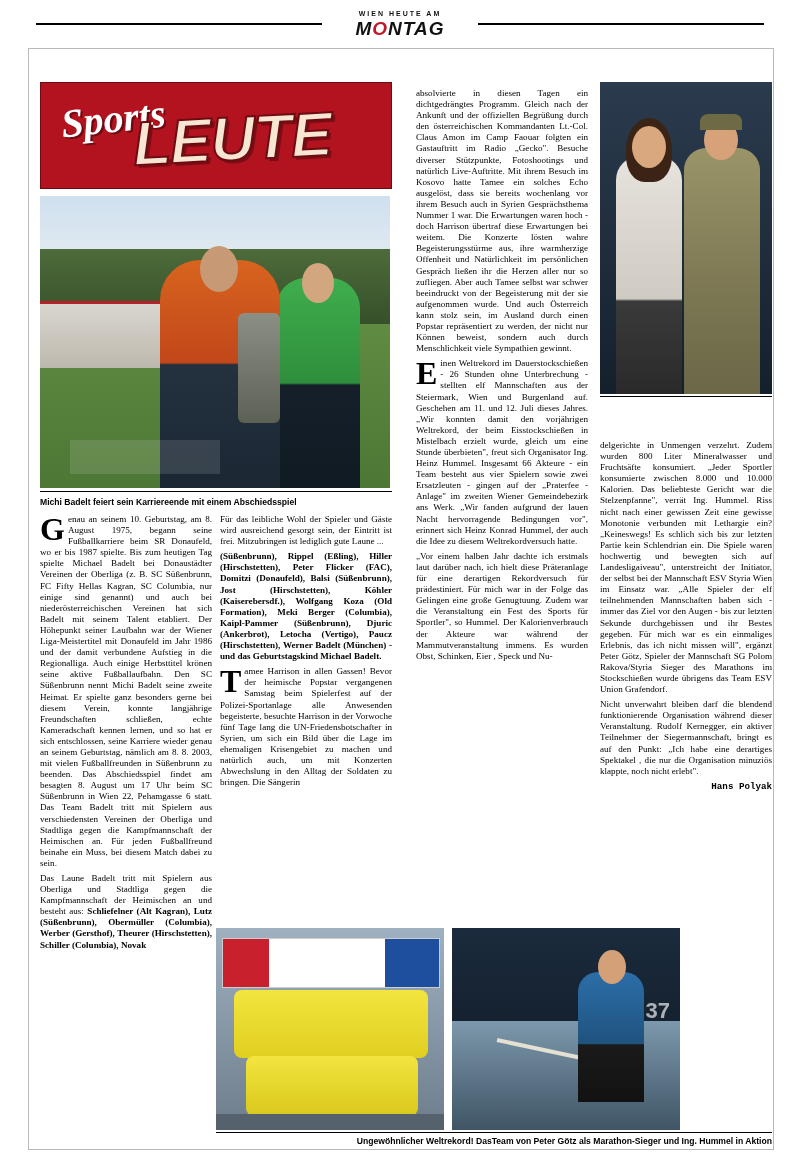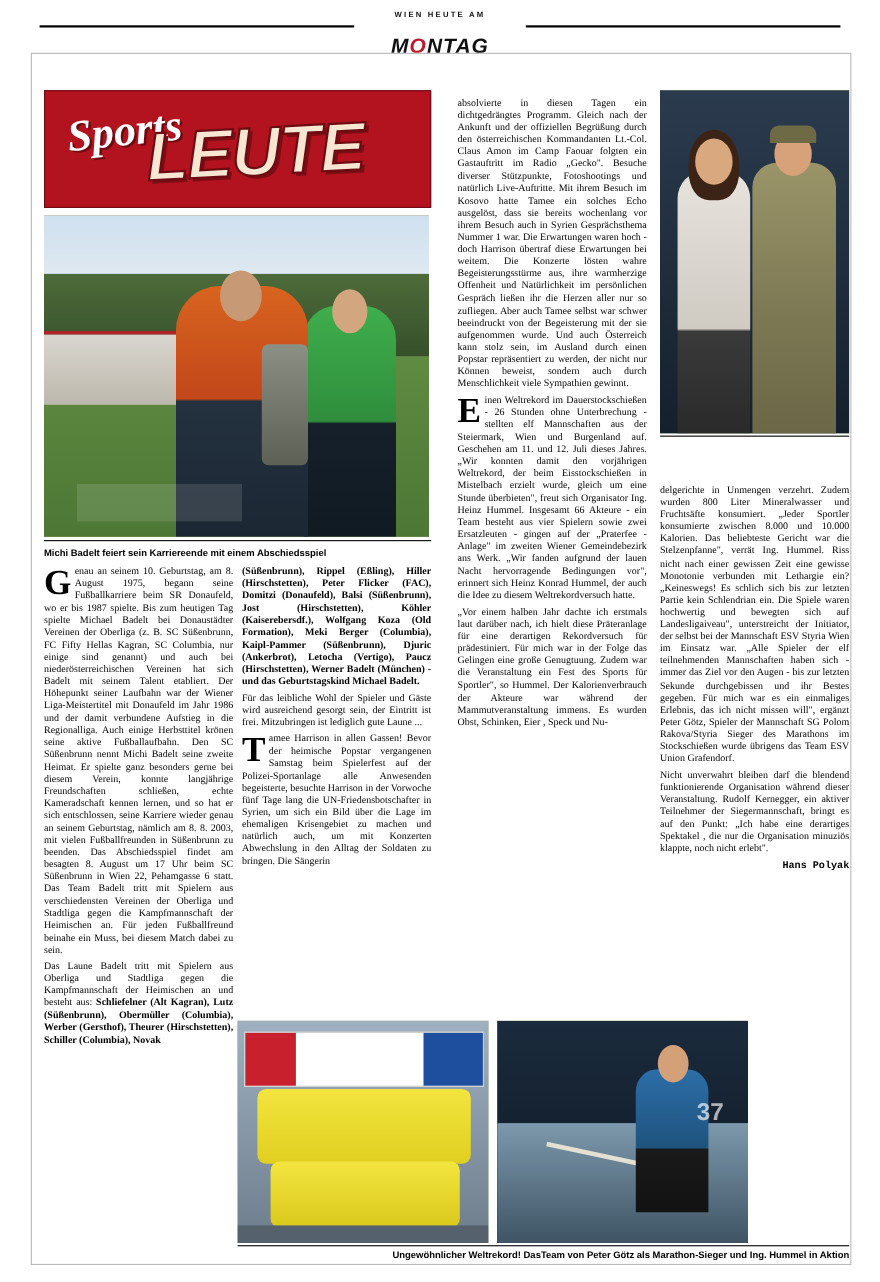--- a/index.html
+++ b/index.html
@@ -47,21 +47,21 @@
     line-height: 9px;
   }
   .masthead-title {
     font-family: "Liberation Sans", sans-serif;
     font-size: 19px;
     font-weight: bold;
     font-style: italic;
     letter-spacing: 1px;
     color: #111;
     line-height: 19px;
-    margin-top: 15px;
+    margin-top: 1px;
   }
   .masthead-title .red { color: #c0182a; }
 
   
   .frame {
     position: absolute;
     left: 28px; top: 48px;
     width: 744px;
     height: 1100px;
     border: 1px solid #b9b9b9;
@@ -230,21 +230,21 @@
   }
   #photo-hall .man-head {
     position: absolute; left: 146px; top: 22px; width: 28px; height: 34px;
     background: #d4a077; border-radius: 50%;
   }
   #photo-hall .stick {
     position: absolute; left: 44px; top: 120px; width: 96px; height: 4px;
     background: #e4e0d2; transform: rotate(12deg);
   }
   #photo-hall .num {
-    position: absolute; right: 22px; top: 70px;
+    position: absolute; right: 10px; top: 70px;
     font-family: "Liberation Sans", sans-serif;
     font-size: 22px; font-weight: bold; color: rgba(255,255,255,0.65);
   }
 
   
   .caption {
     position: absolute;
     font-family: "Liberation Sans", sans-serif;
     font-size: 8.6px;
     font-weight: bold;
@@ -366,22 +366,22 @@
   </div>
   <div class="rule-cap" style="left:216px; top:1132px; width:556px;"></div>
   <div class="caption" id="caption-bottom">Ungewöhnlicher Weltrekord! DasTeam von Peter Götz als Marathon-Sieger und Ing. Hummel in Aktion</div>
 
   <div class="col" id="col1">
     <p><span class="dropcap">G</span><span>enau an seinem 10. Geburtstag, am 8. August 1975, begann seine Fußballkarriere beim SR Donaufeld, wo er bis 1987 spielte. Bis zum heutigen Tag spielte Michael Badelt bei Donaustädter Vereinen der Oberliga (z. B. SC Süßenbrunn, FC Fifty Hellas Kagran, SC Columbia, nur einige sind genannt) und auch bei niederösterreichischen Vereinen hat sich Badelt mit seinem Talent etabliert. Der Höhepunkt seiner Laufbahn war der Wiener Liga-Meistertitel mit Donaufeld im Jahr 1986 und der damit verbundene Aufstieg in die Regionalliga. Auch einige Herbsttitel krönen seine aktive Fußballaufbahn. Den SC Süßenbrunn nennt Michi Badelt seine zweite Heimat. Er spielte ganz besonders gerne bei diesem Verein, konnte langjährige Freundschaften schließen, echte Kameradschaft kennen lernen, und so hat er sich entschlossen, seine Karriere wieder genau an seinem Geburtstag, nämlich am 8. 8. 2003, mit vielen Fußballfreunden in Süßenbrunn zu beenden. Das Abschiedsspiel findet am besagten 8. August um 17 Uhr beim SC Süßenbrunn in Wien 22, Pehamgasse 6 statt. Das Team Badelt tritt mit Spielern aus verschiedensten Vereinen der Oberliga und Stadtliga gegen die Kampfmannschaft der Heimischen an. Für jeden Fußballfreund beinahe ein Muss, bei diesem Match dabei zu sein.</span></p>
     <p><span>Das Laune Badelt tritt mit Spielern aus Oberliga und Stadtliga gegen die Kampfmannschaft der Heimischen an und besteht aus: </span><b>Schliefelner (Alt Kagran), Lutz (Süßenbrunn), Obermüller (Columbia), Werber (Gersthof), Theurer (Hirschstetten), Schiller (Columbia), Novak</b></p>
   </div>
 
   <div class="col" id="col2">
+    <p><span>Für das leibliche Wohl der Spieler und Gäste wird ausreichend gesorgt sein, der Eintritt ist frei. Mitzubringen ist lediglich gute Laune ...</span></p>
     <p><b>(Süßenbrunn), Rippel (Eßling), Hiller (Hirschstetten), Peter Flicker (FAC), Domitzi (Donaufeld), Balsi (Süßenbrunn), Jost (Hirschstetten), Köhler (Kaiserebersdf.), Wolfgang Koza (Old Formation), Meki Berger (Columbia), Kaipl-Pammer (Süßenbrunn), Djuric (Ankerbrot), Letocha (Vertigo), Paucz (Hirschstetten), Werner Badelt (München) - und das Geburtstagskind Michael Badelt.</b></p>
-    <p><span>Für das leibliche Wohl der Spieler und Gäste wird ausreichend gesorgt sein, der Eintritt ist frei. Mitzubringen ist lediglich gute Laune ...</span></p>
     <p><span class="dropcap">T</span><span>amee Harrison in allen Gassen! Bevor der heimische Popstar vergangenen Samstag beim Spielerfest auf der Polizei-Sportanlage alle Anwesenden begeisterte, besuchte Harrison in der Vorwoche fünf Tage lang die UN-Friedensbotschafter in Syrien, um sich ein Bild über die Lage im ehemaligen Krisengebiet zu machen und natürlich auch, um mit Konzerten Abwechslung in den Alltag der Soldaten zu bringen. Die Sängerin</span></p>
   </div>
 
   <div class="col" id="col3">
     <p><span>absolvierte in diesen Tagen ein dichtgedrängtes Programm. Gleich nach der Ankunft und der offiziellen Begrüßung durch den österreichischen Kommandanten Lt.-Col. Claus Amon im Camp Faouar folgten ein Gastauftritt im Radio „Gecko". Besuche diverser Stützpunkte, Fotoshootings und natürlich Live-Auftritte. Mit ihrem Besuch im Kosovo hatte Tamee ein solches Echo ausgelöst, dass sie bereits wochenlang vor ihrem Besuch auch in Syrien Gesprächsthema Nummer 1 war. Die Erwartungen waren hoch - doch Harrison übertraf diese Erwartungen bei weitem. Die Konzerte lösten wahre Begeisterungsstürme aus, ihre warmherzige Offenheit und Natürlichkeit im persönlichen Gespräch ließen ihr die Herzen aller nur so zufliegen. Aber auch Tamee selbst war schwer beeindruckt von der Begeisterung mit der sie aufgenommen wurde. Und auch Österreich kann stolz sein, im Ausland durch einen Popstar repräsentiert zu werden, der nicht nur Können beweist, sondern auch durch Menschlichkeit viele Sympathien gewinnt.</span></p>
     <p><span class="dropcap">E</span><span>inen Weltrekord im Dauerstockschießen - 26 Stunden ohne Unterbrechung - stellten elf Mannschaften aus der Steiermark, Wien und Burgenland auf. Geschehen am 11. und 12. Juli dieses Jahres. „Wir konnten damit den vorjährigen Weltrekord, der beim Eisstockschießen in Mistelbach erzielt wurde, gleich um eine Stunde überbieten", freut sich Organisator Ing. Heinz Hummel. Insgesamt 66 Akteure - ein Team besteht aus vier Spielern sowie zwei Ersatzleuten - gingen auf der „Praterfee - Anlage" im zweiten Wiener Gemeindebezirk ans Werk. „Wir fanden aufgrund der lauen Nacht hervorragende Bedingungen vor", erinnert sich Heinz Konrad Hummel, der auch die Idee zu diesem Weltrekordversuch hatte.</span></p>
     <p><span>„Vor einem halben Jahr dachte ich erstmals laut darüber nach, ich hielt diese Präteranlage für eine derartigen Rekordversuch für prädestiniert. Für mich war in der Folge das Gelingen eine große Genugtuung. Zudem war die Veranstaltung ein Fest des Sports für Sportler", so Hummel. Der Kalorienverbrauch der Akteure war während der Mammutveranstaltung immens. Es wurden Obst, Schinken, Eier , Speck und Nu-</span></p>
   </div>
 
   <div class="col" id="col4">

